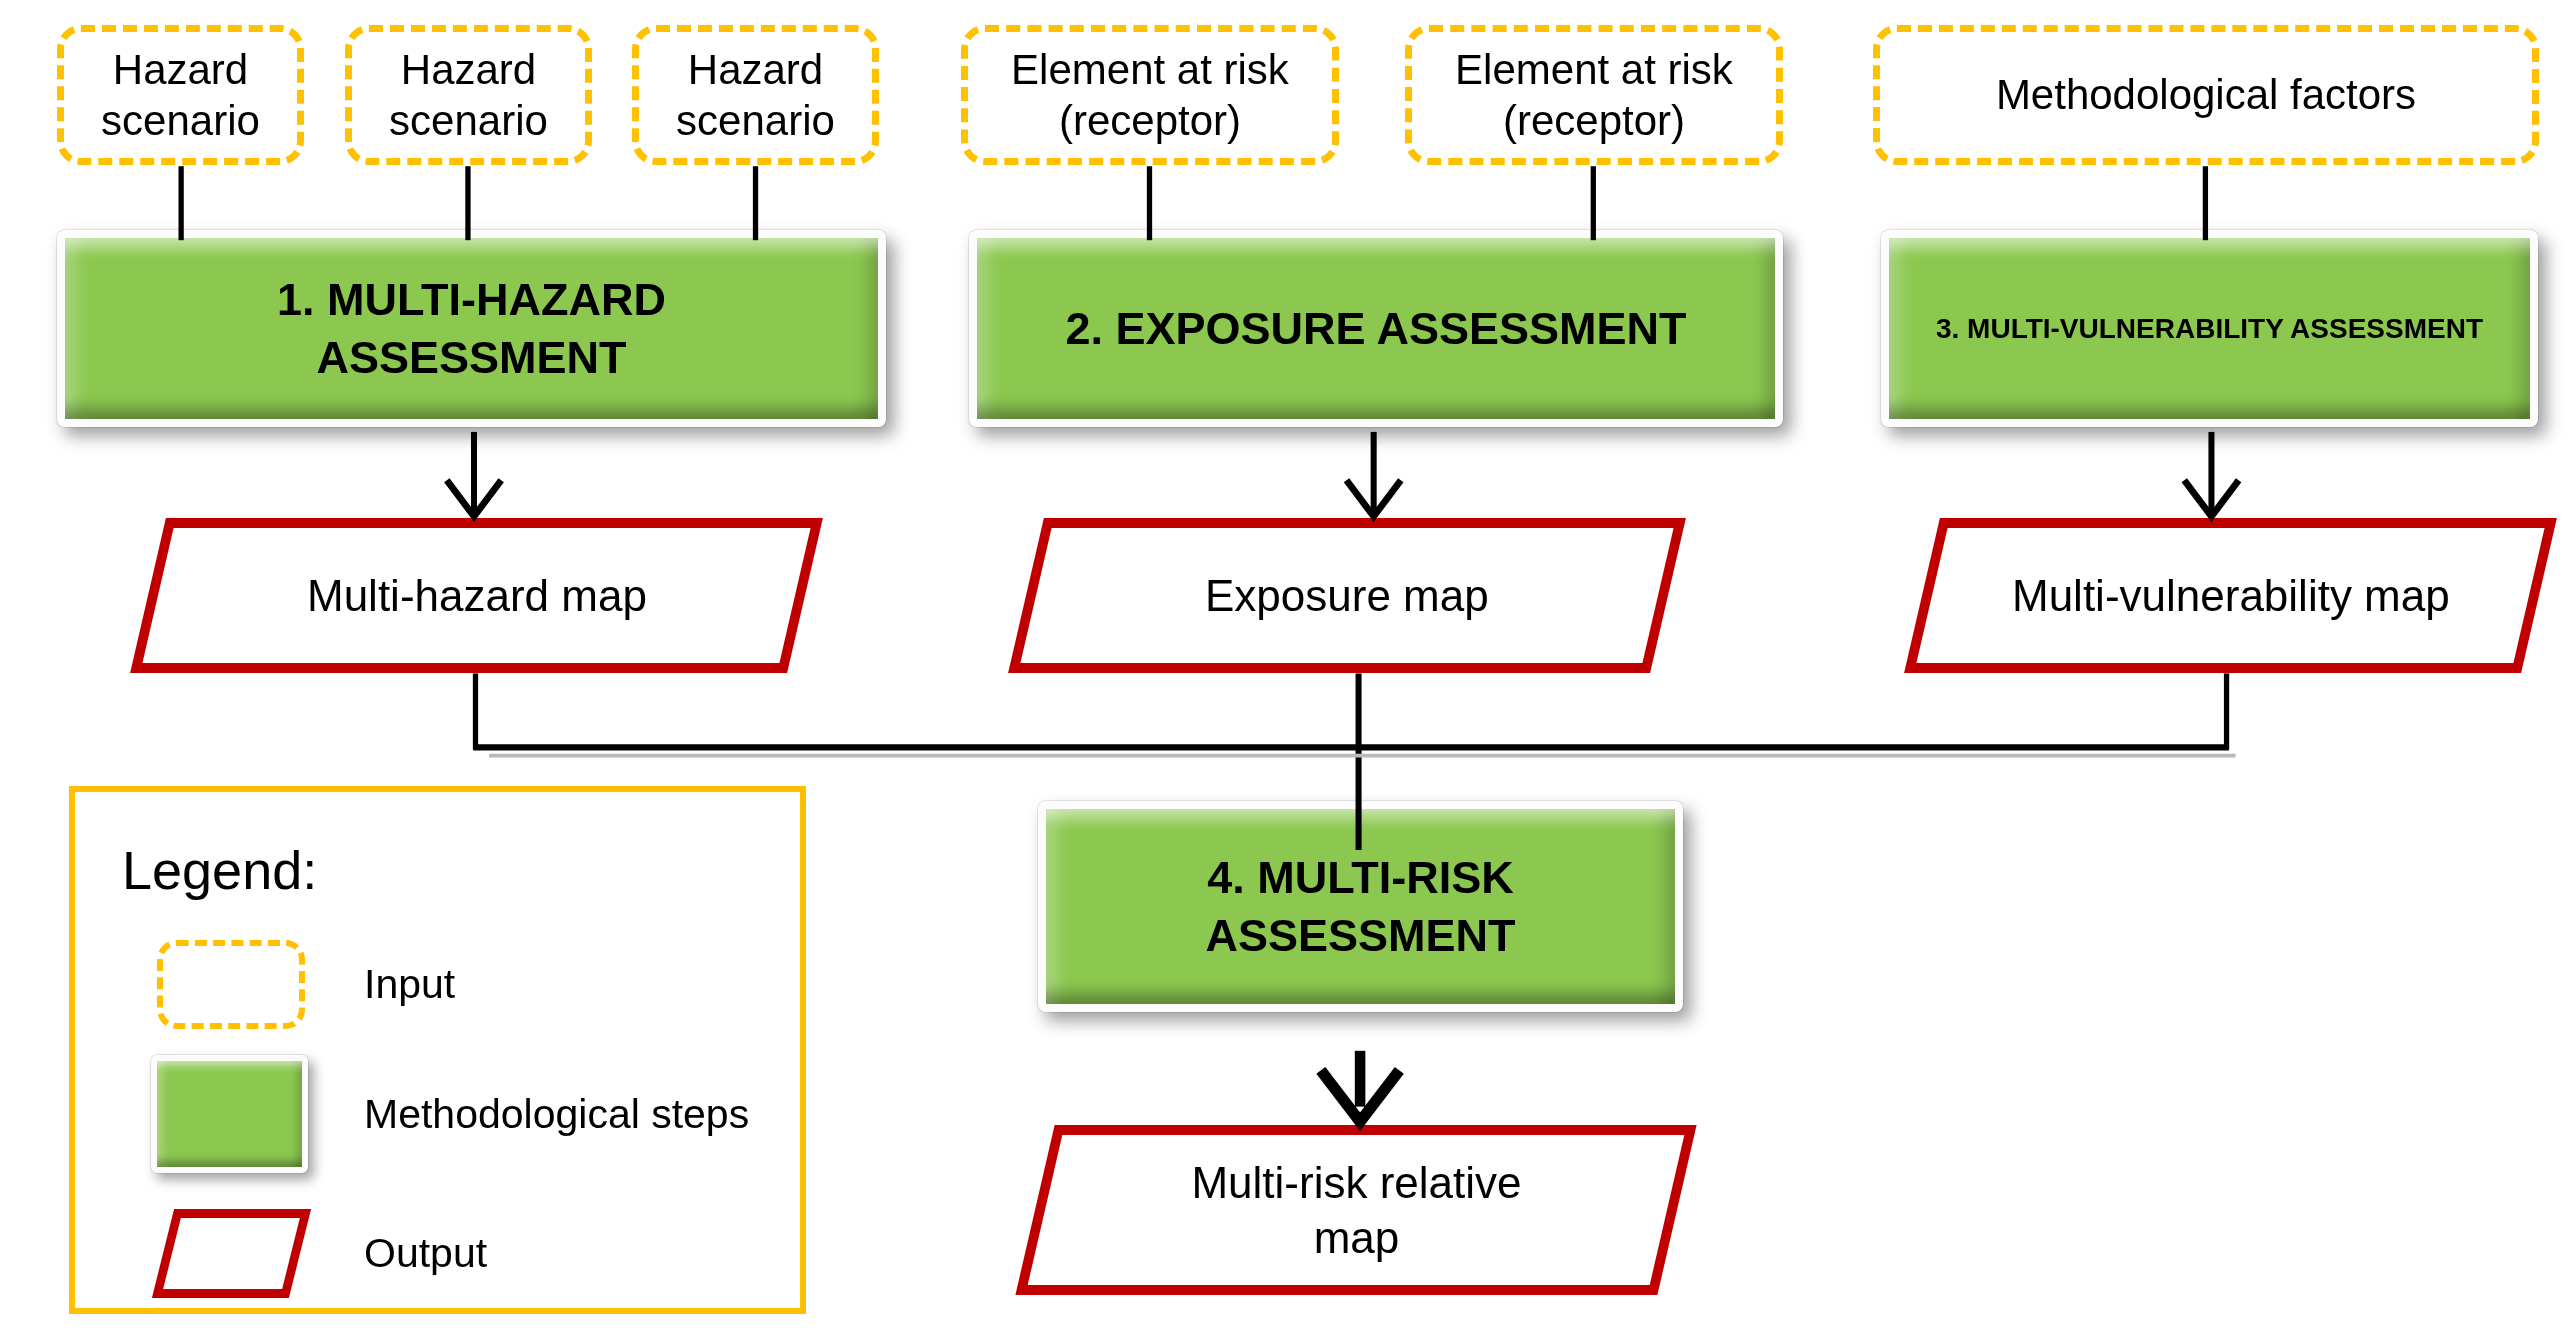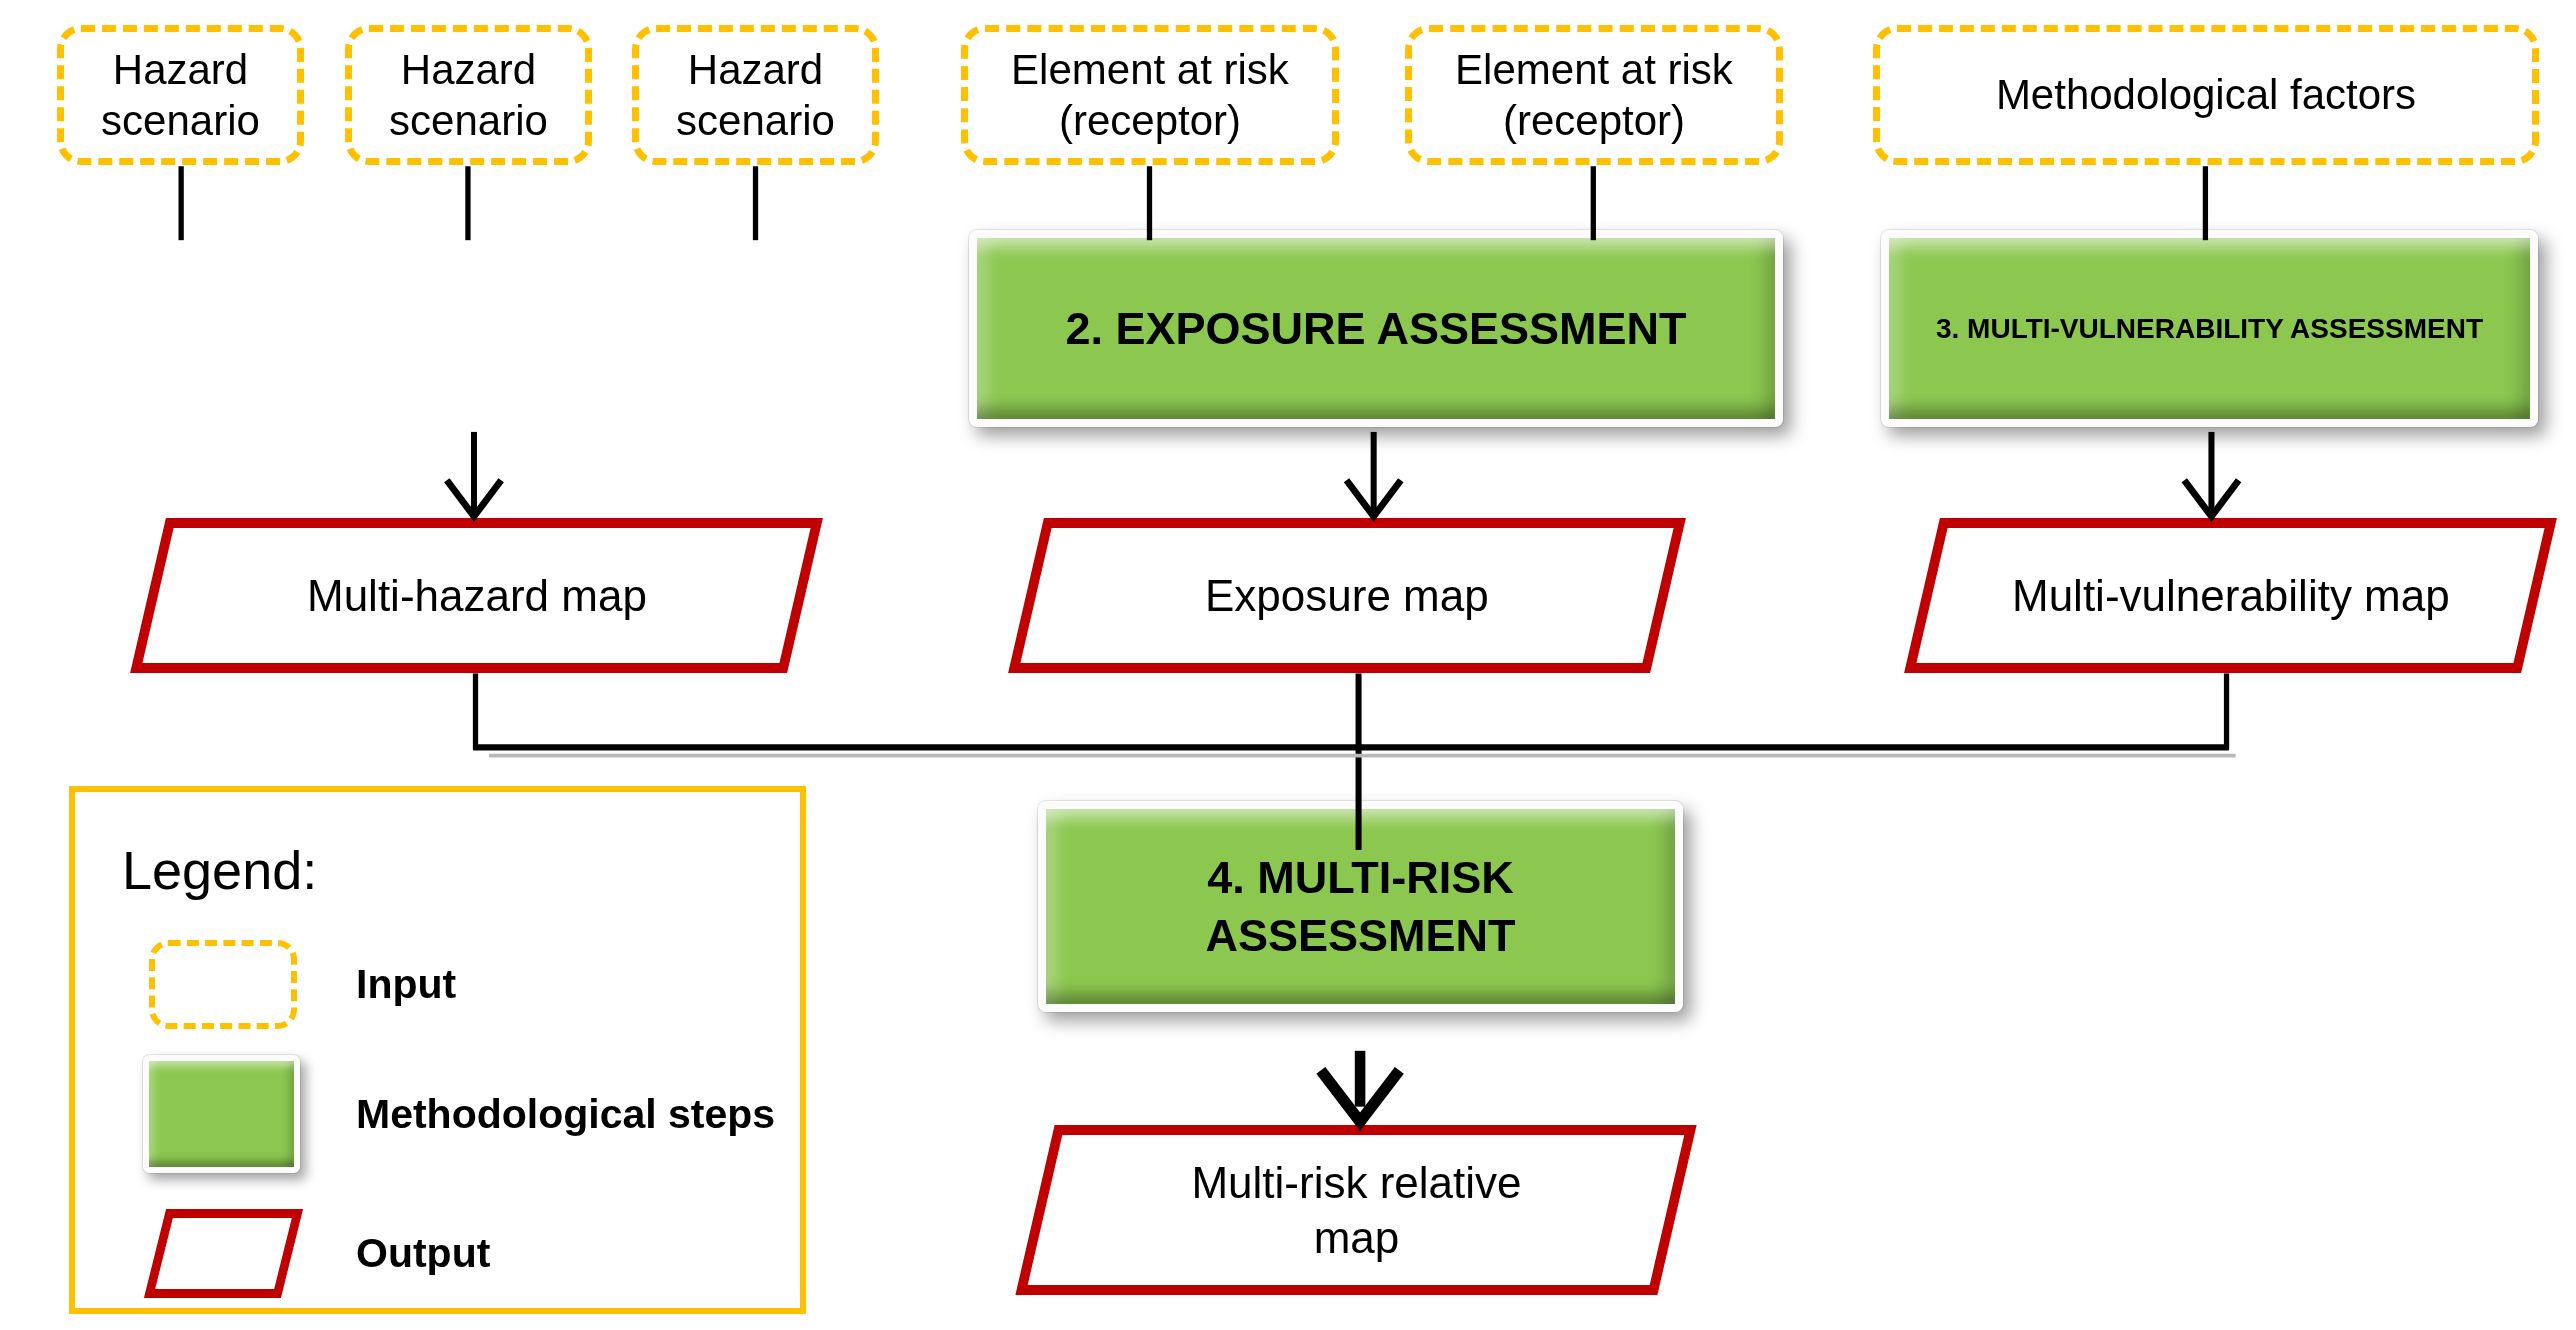--- a/index.html
+++ b/index.html
@@ -89,21 +89,21 @@
     width: 737px; height: 528px;
     box-sizing: border-box;
     border: 6.8px solid #FFC000;
     background: #ffffff;
   }
   .legend-title {
     position: absolute;
     left: 47px; top: 47px;
     font-size: 54px;
   }
-  .legend-row { position: absolute; left: 8px; width: 100%; font-weight: bold; }
+  .legend-row { position: absolute; left: 16px; width: 100%; }
   .legend-label {
     position: absolute;
     left: 273px;
     top: 0; bottom: 0;
     display: flex;
     align-items: center;
     font-size: 41px;
   }
   .sw-input {
     position: absolute;
@@ -165,20 +165,23 @@
   <div class="box-input" style="left:961px; top:25px; width:378px; height:140px;">
     <span class="lbl">Element at risk (receptor)</span>
   </div>
   <div class="box-input" style="left:1405px; top:25px; width:378px; height:140px;">
     <span class="lbl">Element at risk (receptor)</span>
   </div>
   <div class="box-input" style="left:1873px; top:25px; width:666px; height:140px;">
     <span class="lbl">Methodological factors</span>
   </div>
 
+  <div class="box-step s1" style="left:57px; top:230px; width:829px; height:197px;">
+    <span class="lbl">1. MULTI-HAZARD ASSESSMENT</span>
+  </div>
   <div class="box-step s2" style="left:969px; top:230px; width:814px; height:197px;">
     <span class="lbl">2. EXPOSURE ASSESSMENT</span>
   </div>
   <div class="box-step s3" style="left:1881px; top:230px; width:657px; height:197px;">
     <span class="lbl">3. MULTI-VULNERABILITY ASSESSMENT</span>
   </div>
   <div class="box-step s4" style="left:1038px; top:801px; width:645px; height:211px;align-items:center;">
     <span class="lbl">4. MULTI-RISK ASSESSMENT</span>
   </div>
 

